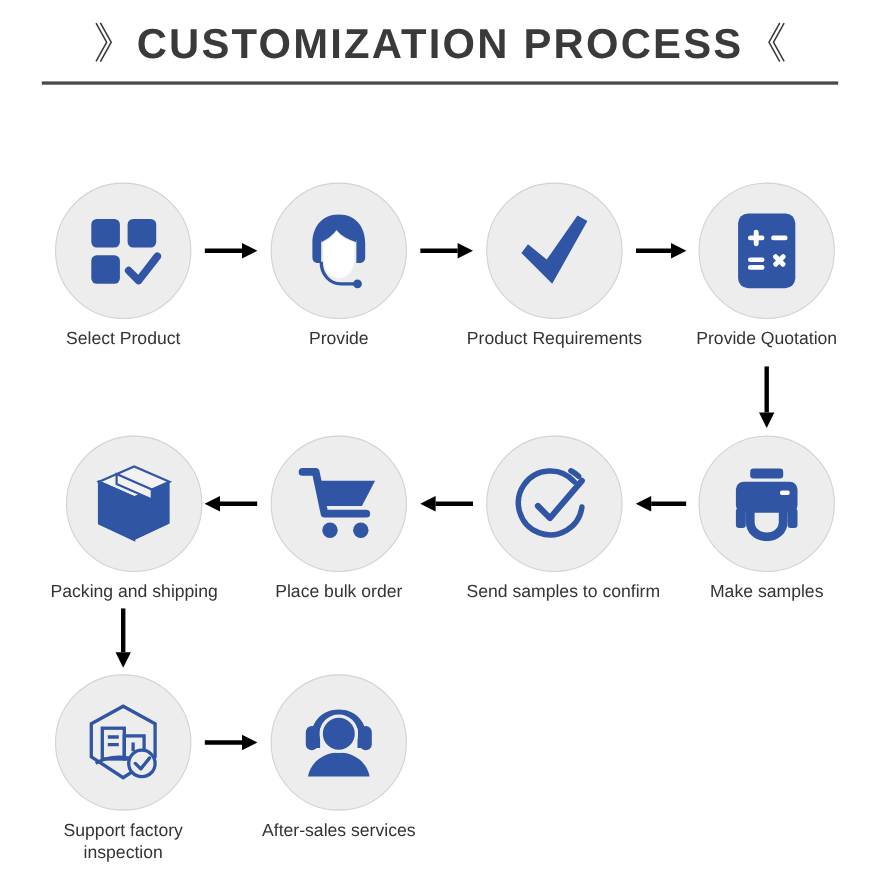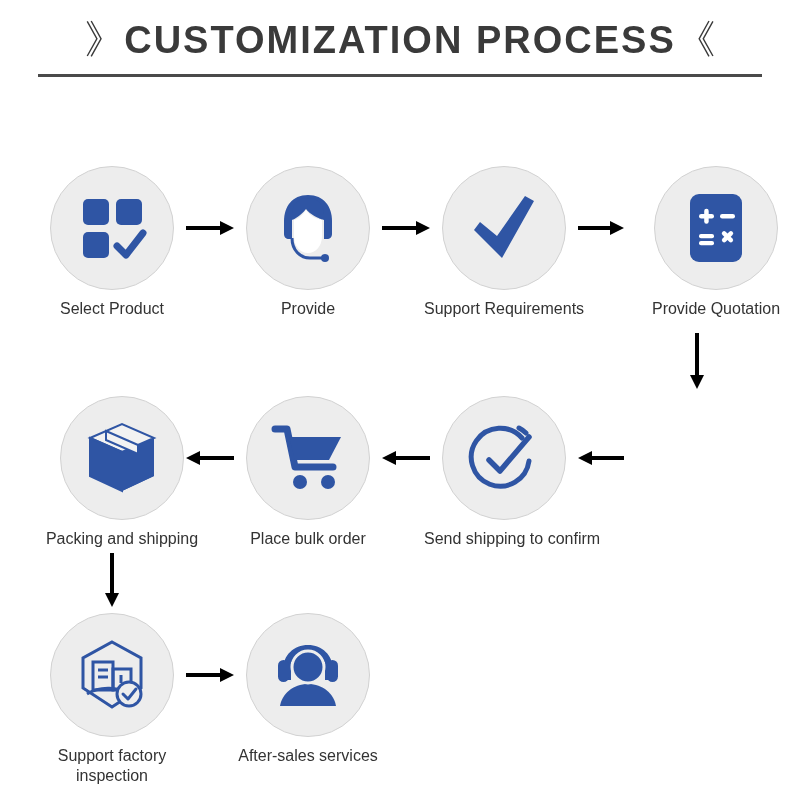--- a/index.html
+++ b/index.html
@@ -134,48 +134,61 @@
     </div>
     <div class="node-label">Provide</div>
   </div>
 
   <div class="node" style="left:504px; top:166px;">
     <div class="circle">
       <svg width="76" height="76" viewBox="0 0 76 76">
         <path d="M8 40 L14 32 L31 46 L59 6 L68 11 L36 68 Z" fill="#2f55a4"></path>
       </svg>
     </div>
-    <div class="node-label">Support Requirements</div>
-  </div>
-
-  <div class="node" style="left:716px; top:166px;">
+    <div class="node-label">Product Requirements</div>
+  </div>
+
+  <div class="node" style="left:697px; top:166px;">
     <div class="circle">
       <svg width="68" height="72" viewBox="0 0 68 72">
         <rect x="8" y="2" width="52" height="68" rx="9" fill="#2f55a4"></rect>
         <rect x="17" y="22" width="15" height="4.5" rx="2.2" fill="#ffffff"></rect>
         <rect x="22.2" y="16.8" width="4.5" height="15" rx="2.2" fill="#ffffff"></rect>
         <rect x="38" y="22" width="15" height="4.5" rx="2.2" fill="#ffffff"></rect>
         <rect x="17" y="42" width="15" height="4.2" rx="2" fill="#ffffff"></rect>
         <rect x="17" y="49" width="15" height="4.2" rx="2" fill="#ffffff"></rect>
         <rect x="38.5" y="42.5" width="14" height="4.5" rx="2.2" fill="#ffffff" transform="rotate(45 45.5 44.7)"></rect>
         <rect x="38.5" y="42.5" width="14" height="4.5" rx="2.2" fill="#ffffff" transform="rotate(-45 45.5 44.7)"></rect>
       </svg>
     </div>
     <div class="node-label">Provide Quotation</div>
   </div>
 
+  <div class="node" style="left:697px; top:396px;">
+    <div class="circle">
+      <svg width="72" height="68" viewBox="0 0 72 68">
+        <rect x="21" y="2" width="30" height="9" rx="3" fill="#2f55a4"></rect>
+        <rect x="8" y="14" width="56" height="28" rx="7" fill="#2f55a4"></rect>
+        <rect x="48" y="22" width="9" height="4" rx="2" fill="#ffffff"></rect>
+        <rect x="8" y="38" width="9" height="18" rx="3" fill="#2f55a4"></rect>
+        <rect x="55" y="38" width="9" height="18" rx="3" fill="#2f55a4"></rect>
+        <path d="M21 38 L21 50 C21 58 27 64 36 64 C45 64 51 58 51 50 L51 38 Z" fill="none" stroke="#2f55a4" stroke-width="8" stroke-linejoin="round"></path>
+      </svg>
+    </div>
+    <div class="node-label">Make samples</div>
+  </div>
 
   <div class="node" style="left:504px; top:396px;">
     <div class="circle">
       <svg width="74" height="74" viewBox="0 0 74 74">
         <path d="M55 17 A29 29 0 1 0 62 40 M59 12 A29 29 0 0 0 52 7" fill="none" stroke="#2f55a4" stroke-width="5" stroke-linecap="round"></path>
         <path d="M22 39 L33 50 L62 16" fill="none" stroke="#2f55a4" stroke-width="5.5" stroke-linecap="round" stroke-linejoin="round"></path>
       </svg>
     </div>
-    <div class="node-label">Send shipping to confirm</div>
+    <div class="node-label">Send samples to confirm</div>
   </div>
 
   <div class="node" style="left:308px; top:396px;">
     <div class="circle">
       <svg width="74" height="70" viewBox="0 0 74 70">
         <path d="M4 6 L16 6 L24 44 L62 44" fill="none" stroke="#2f55a4" stroke-width="7" stroke-linecap="round" stroke-linejoin="round"></path>
         <path d="M18 14 L70 14 L58 37 L24 37 Z" fill="#2f55a4"></path>
         <circle cx="29" cy="59" r="7" fill="#2f55a4"></circle>
         <circle cx="57" cy="59" r="7" fill="#2f55a4"></circle>
       </svg>

